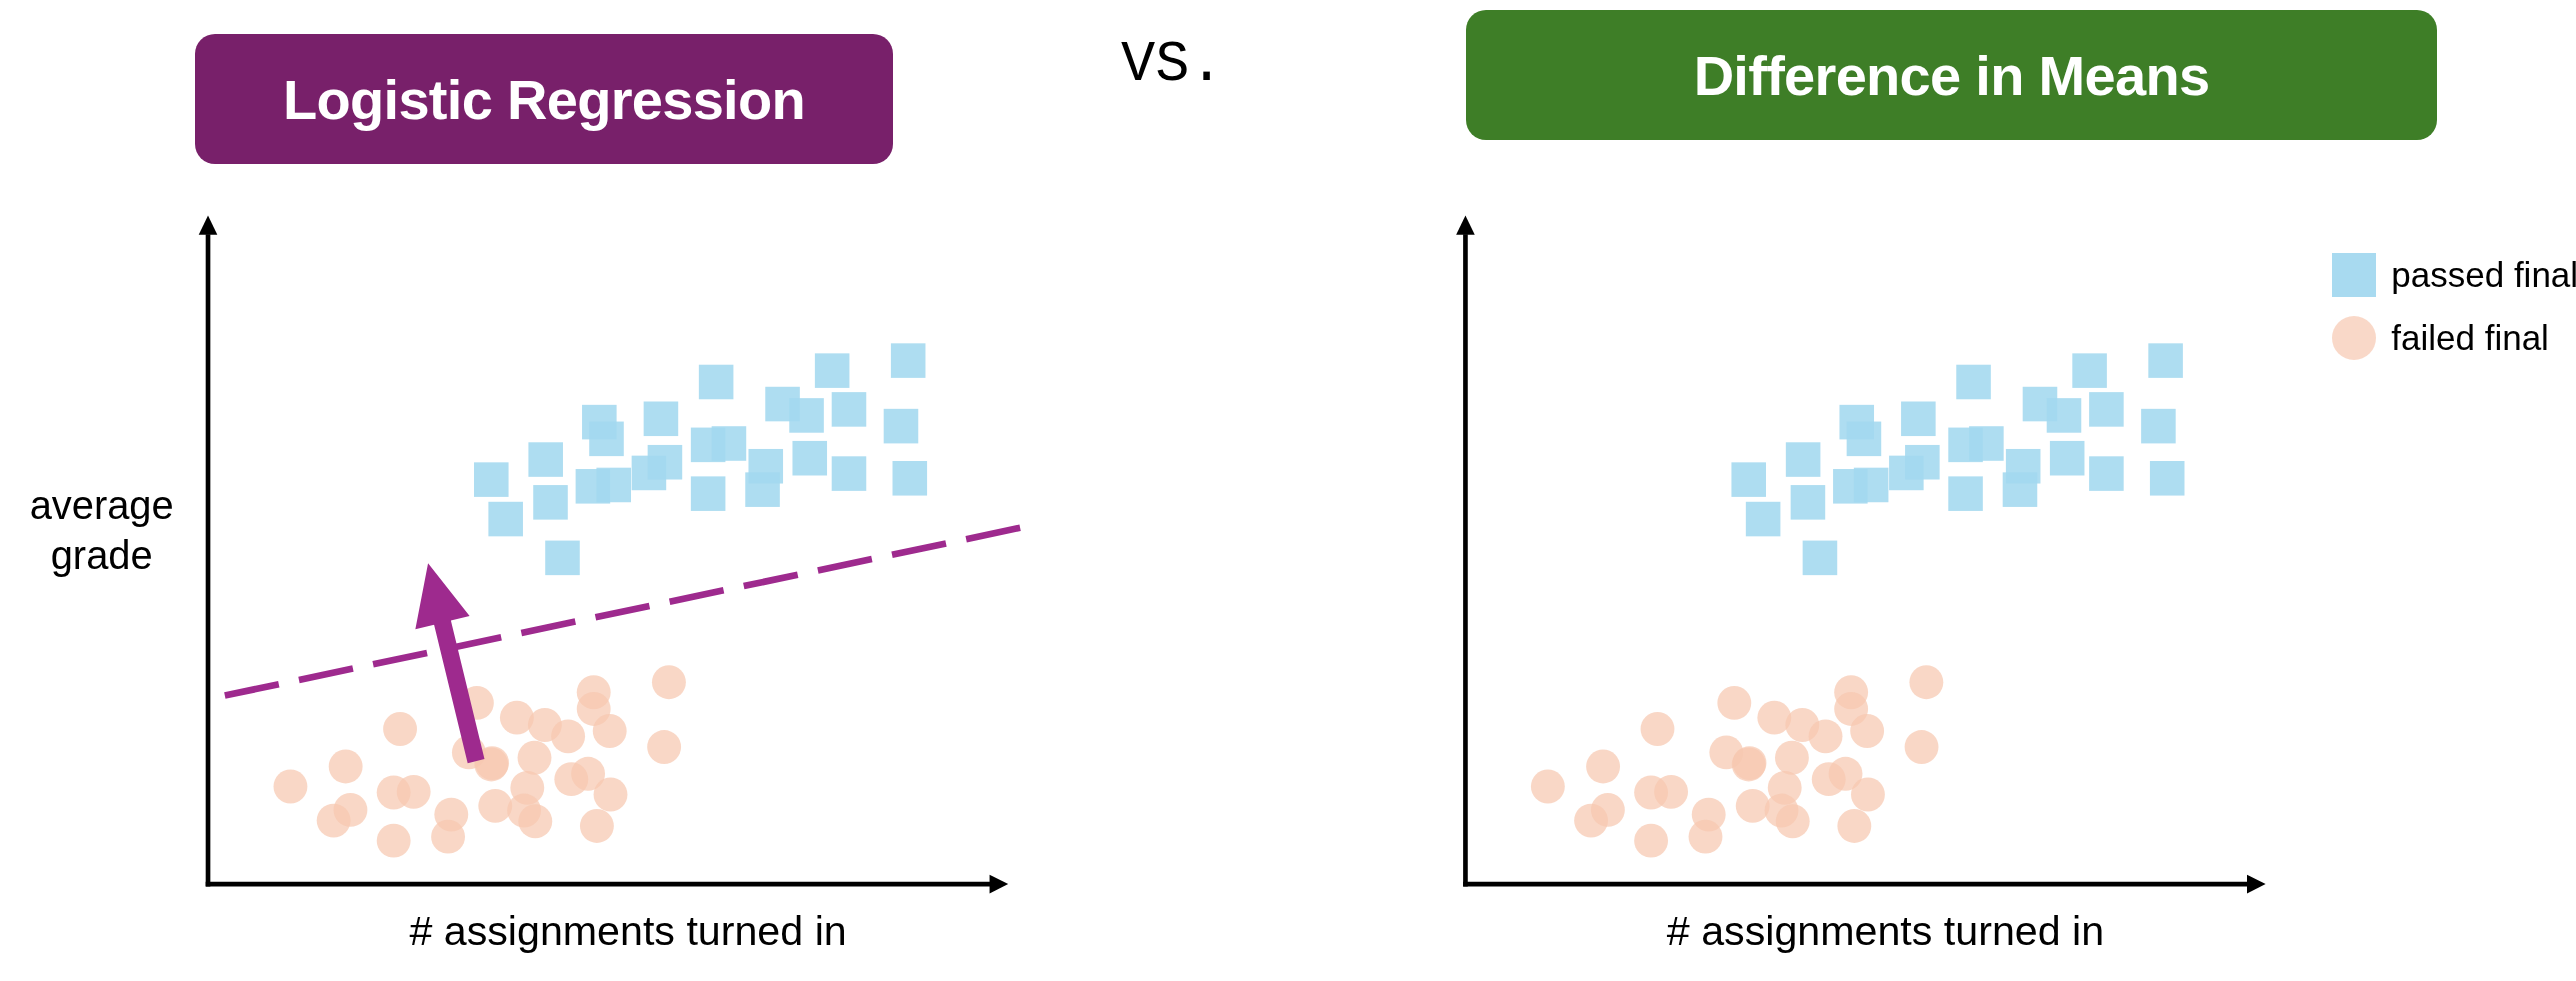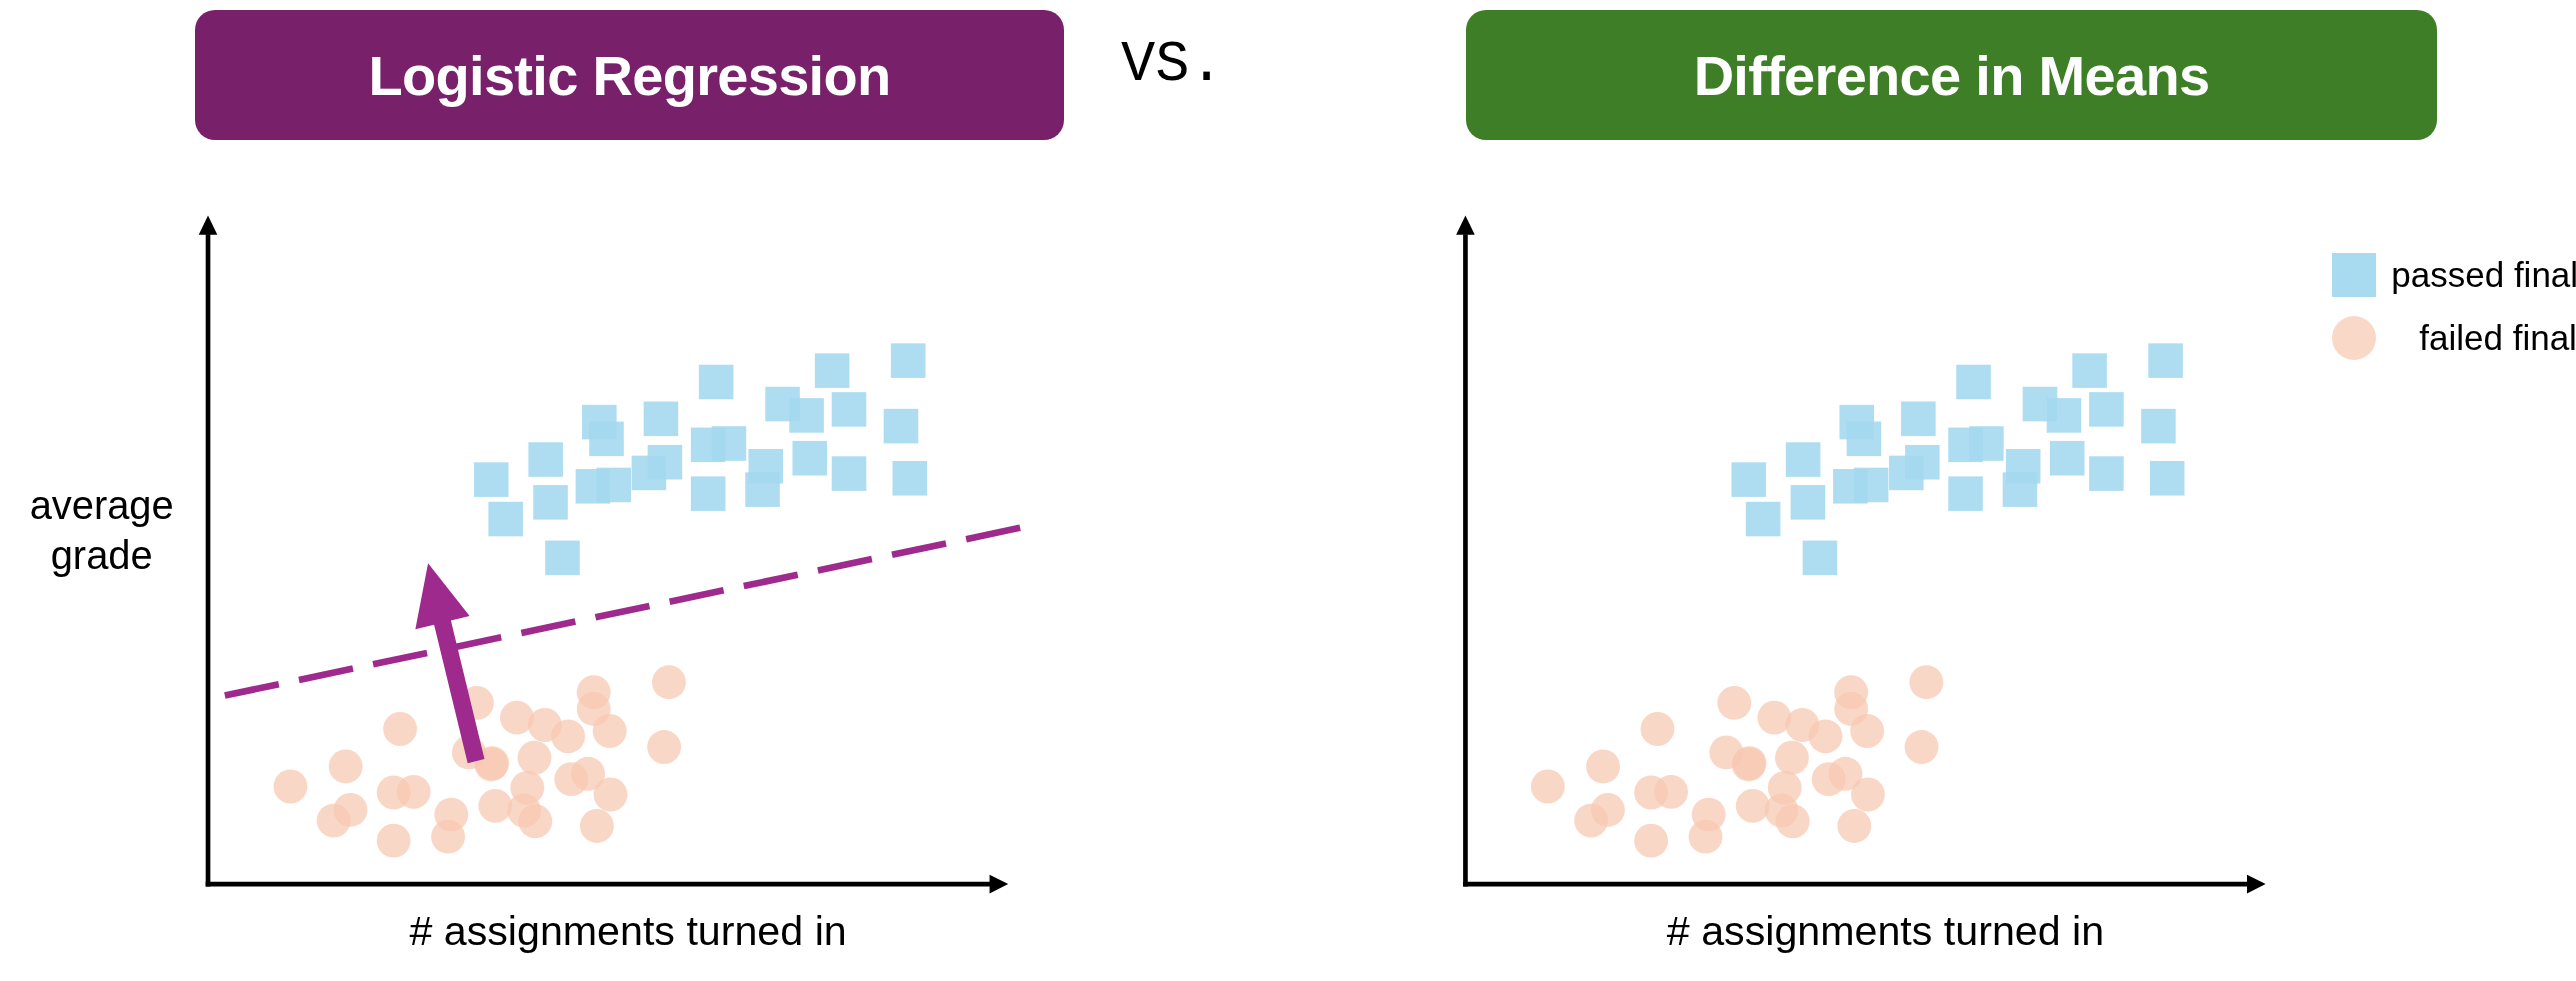--- a/index.html
+++ b/index.html
@@ -1,20 +1,20 @@
 <!DOCTYPE html>
 <html style="font-size:10.6px"><head>
 <meta charset="utf-8">
 <style>
   html, body { margin: 0; padding: 0; background: #ffffff; }
   body { width: 2576px; height: 982px; overflow: hidden; position: relative; font-family: "Liberation Sans", sans-serif; }
   #stage { position: absolute; left: 0; top: 0; width: 2576px; height: 982px; }
   .title-box { position: absolute; top: 10px; height: 130px; border-radius: 20px; display: flex; align-items: center; justify-content: center; }
   .title-text { color: #ffffff; font-family: "Liberation Sans", sans-serif; font-weight: bold; font-size: 56px; letter-spacing: -0.7px; white-space: nowrap; }
-  #title-left { left: 195px; width: 869px; }
+  #title-left { left: 195px; width: 698px; margin-top: 24px; }
   #title-right { left: 1466px; width: 971px; }
   #vs-label { position: absolute; left: 1121px; top: 37px; font-size: 57px; color: #000; white-space: nowrap; font-family: Liberation Mono, monospace; line-height: 1; }
   .axis-text { font-family: "Liberation Sans", sans-serif; fill: #000; }
   .legend { position: absolute; left: 2285px; top: 253px; }
   .legend-item { position: absolute; display: flex; align-items: center; white-space: nowrap; padding-left: 47px; }
   .legend-swatch-square { width: 44px; height: 44px; opacity: 0.95; }
   .legend-swatch-circle { width: 44px; height: 44px; border-radius: 50%; opacity: 0.7; }
   .legend-label { font-size: 35px; color: #000; margin-left: 15.3px; font-family: "Liberation Sans", sans-serif; }
 </style>
 </head>
@@ -177,18 +177,18 @@
       </g>
     <text class="axis-text xlabel" text-anchor="middle" font-size="62" x="2837" y="1422"># assignments turned in</text>
   </g>
 </svg>
 
 <div class="legend">
   <div class="legend-item" style="left:0; top:0;">
     <span class="legend-swatch-square" style="background: rgb(163, 216, 239);"></span>
     <span class="legend-label">passed final</span>
   </div>
-  <div class="legend-item" style="left:0; top:63px;gap:28px;">
+  <div class="legend-item" style="left:0; top:63px;">
     <span class="legend-swatch-circle" style="background: rgb(247, 200, 176);"></span>
     <span class="legend-label">failed final</span>
   </div>
 </div>
 
 
 </body></html>

